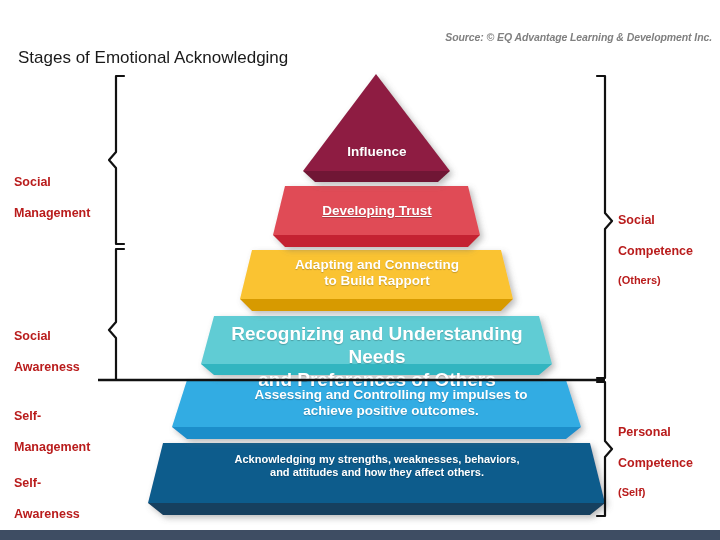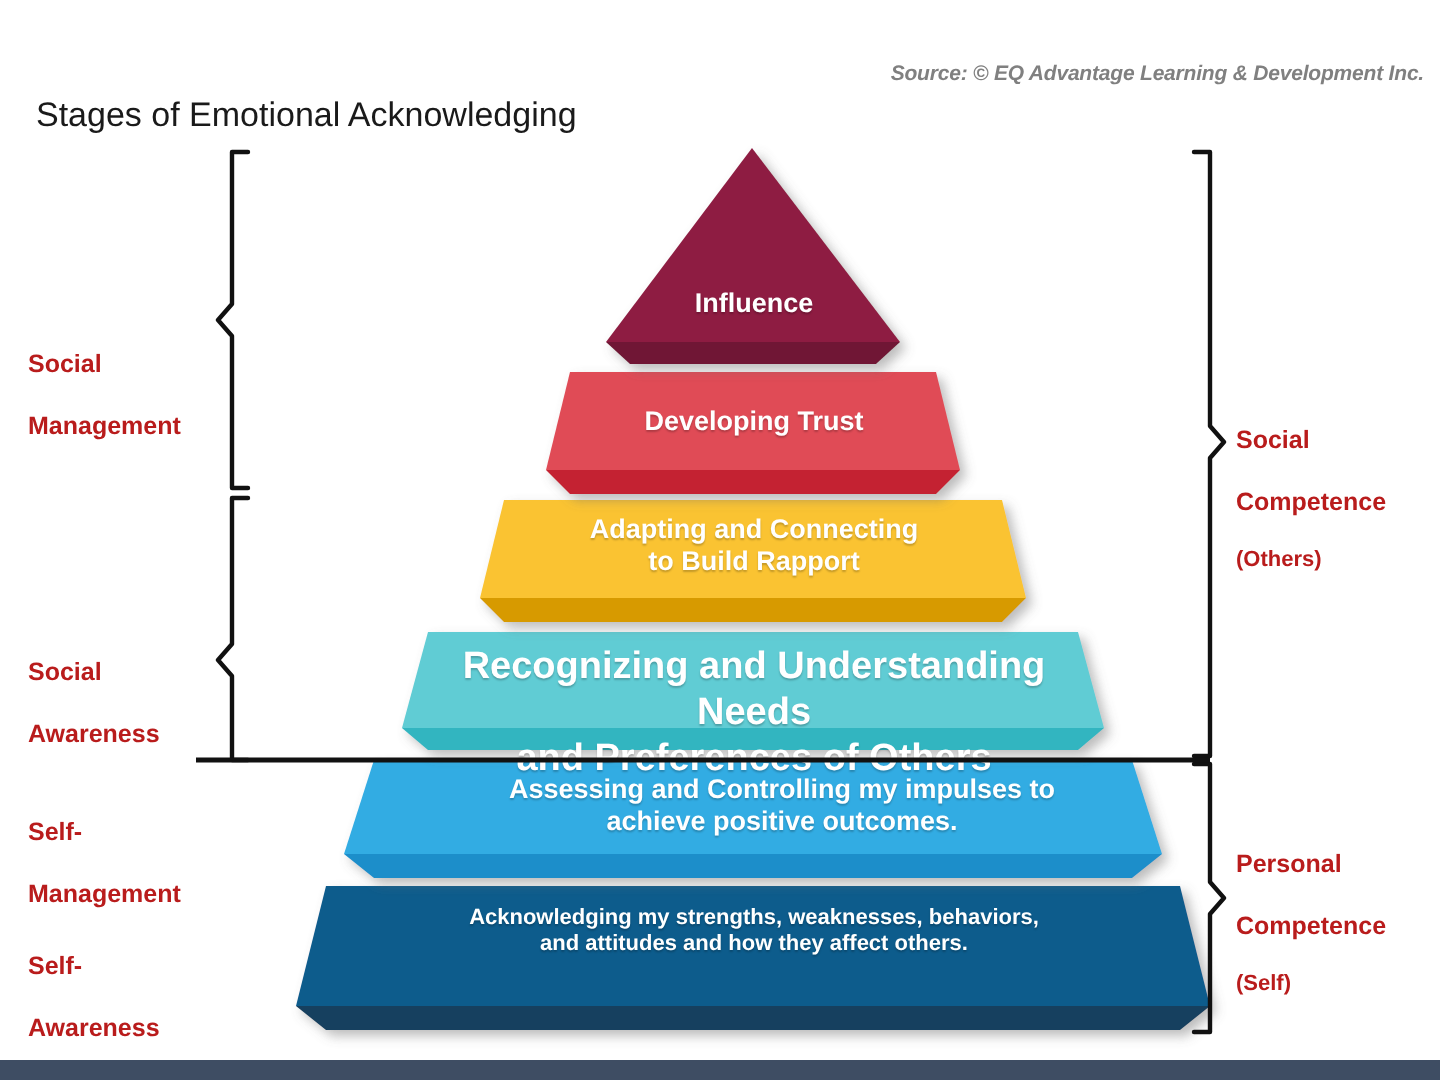--- a/index.html
+++ b/index.html
@@ -147,21 +147,21 @@
     </g>
 
     <g filter="url(#shadowF)">
       <polygon points="303,171 315,182 438,182 450,171" fill="#6F1634"></polygon>
       <polygon points="376,74 450,171 303,171" fill="#8E1F43"></polygon>
     </g>
   </svg>
 
   <div class="layer-text" style="left:303px; top:144px; width:148px; font-size:13.5px;">Influence</div>
 
-  <div class="layer-text" style="left:273px; top:203px; width:208px; font-size:13.5px;">Developing Trust</div>
+  <div class="layer-text" style="left:273px; top:203px; width:208px; font-size:13.5px;text-decoration:underline;">Developing Trust</div>
 
   <div class="layer-text" style="left:240px; top:257px; width:274px; font-size:13.5px;">Adapting and Connecting
 to Build Rapport</div>
 
   <div class="layer-text" style="left:201px; top:322px; width:352px; font-size:19px;">Recognizing and Understanding Needs
 and Preferences of Others</div>
 
   <div class="layer-text" style="left:186px; top:387px; width:410px; font-size:13.5px;">Assessing and Controlling my impulses to
 achieve positive outcomes.</div>
 

